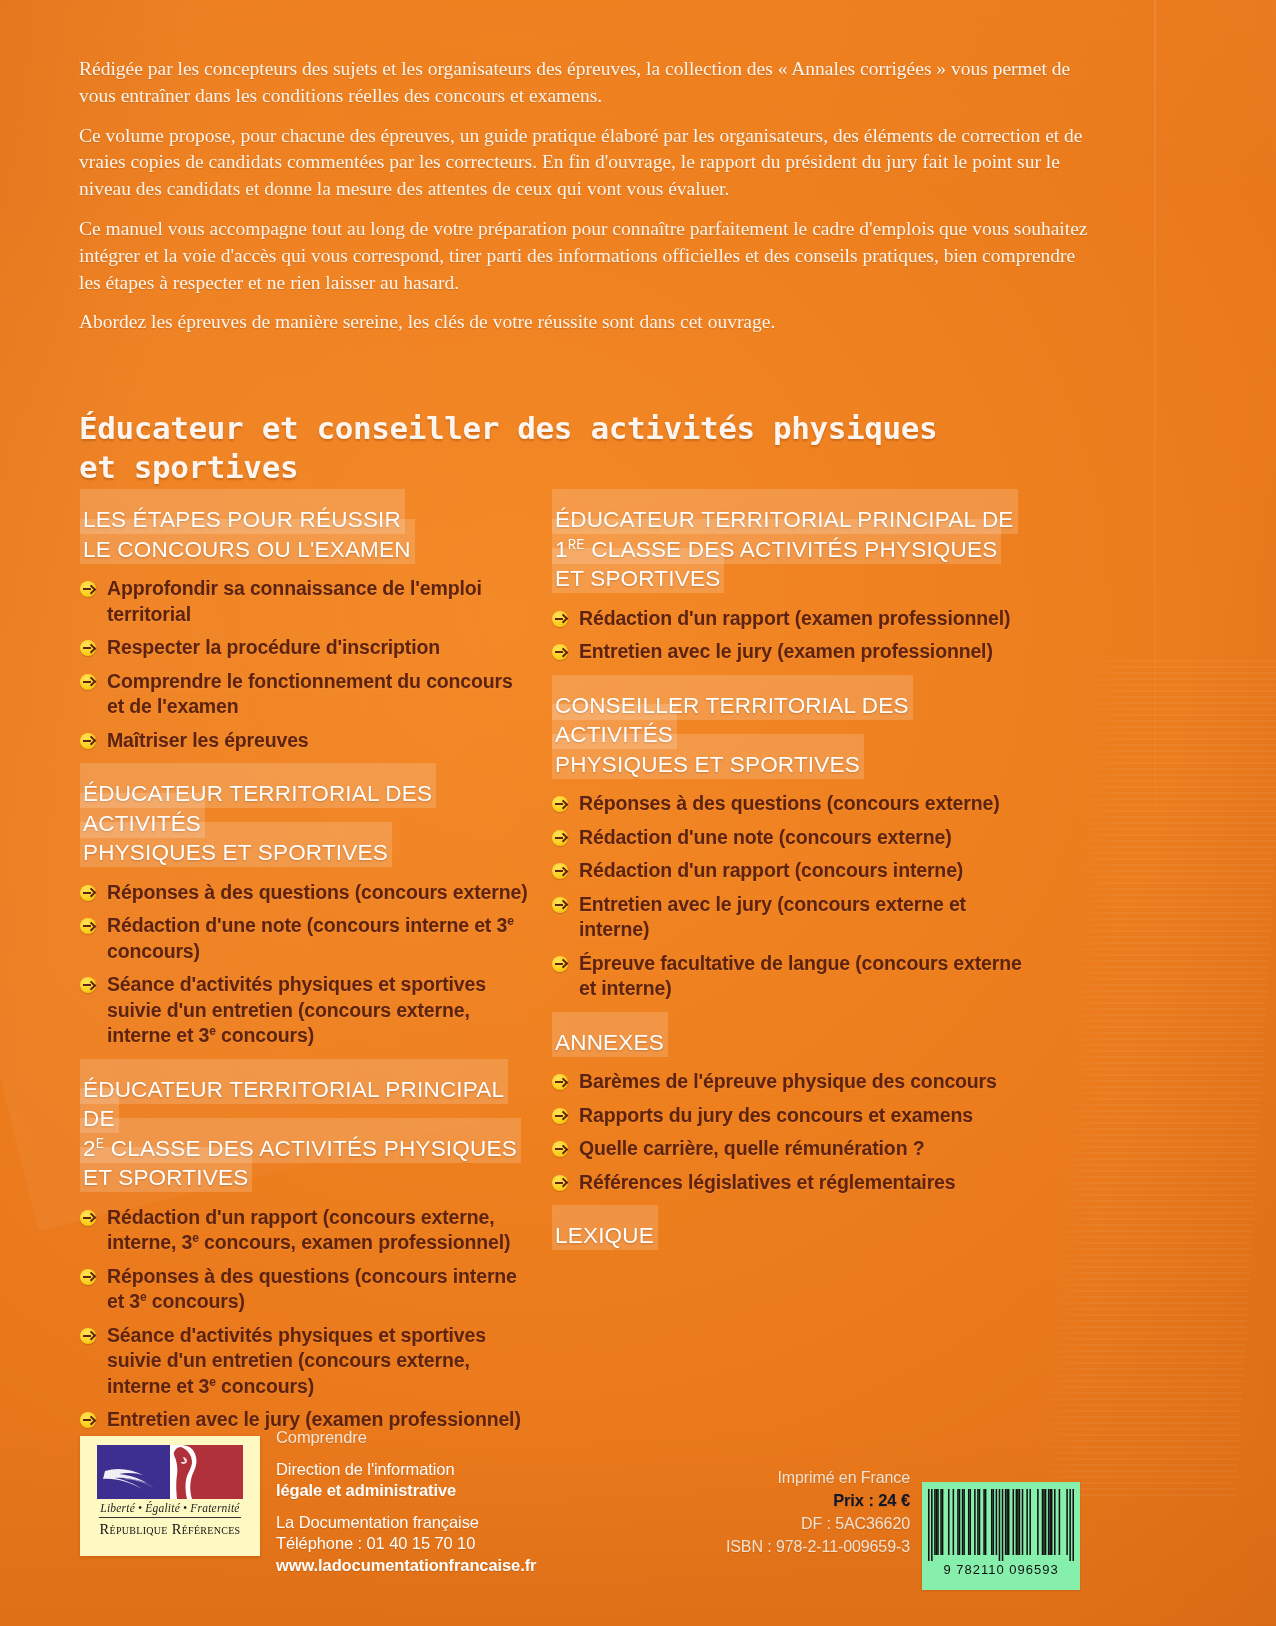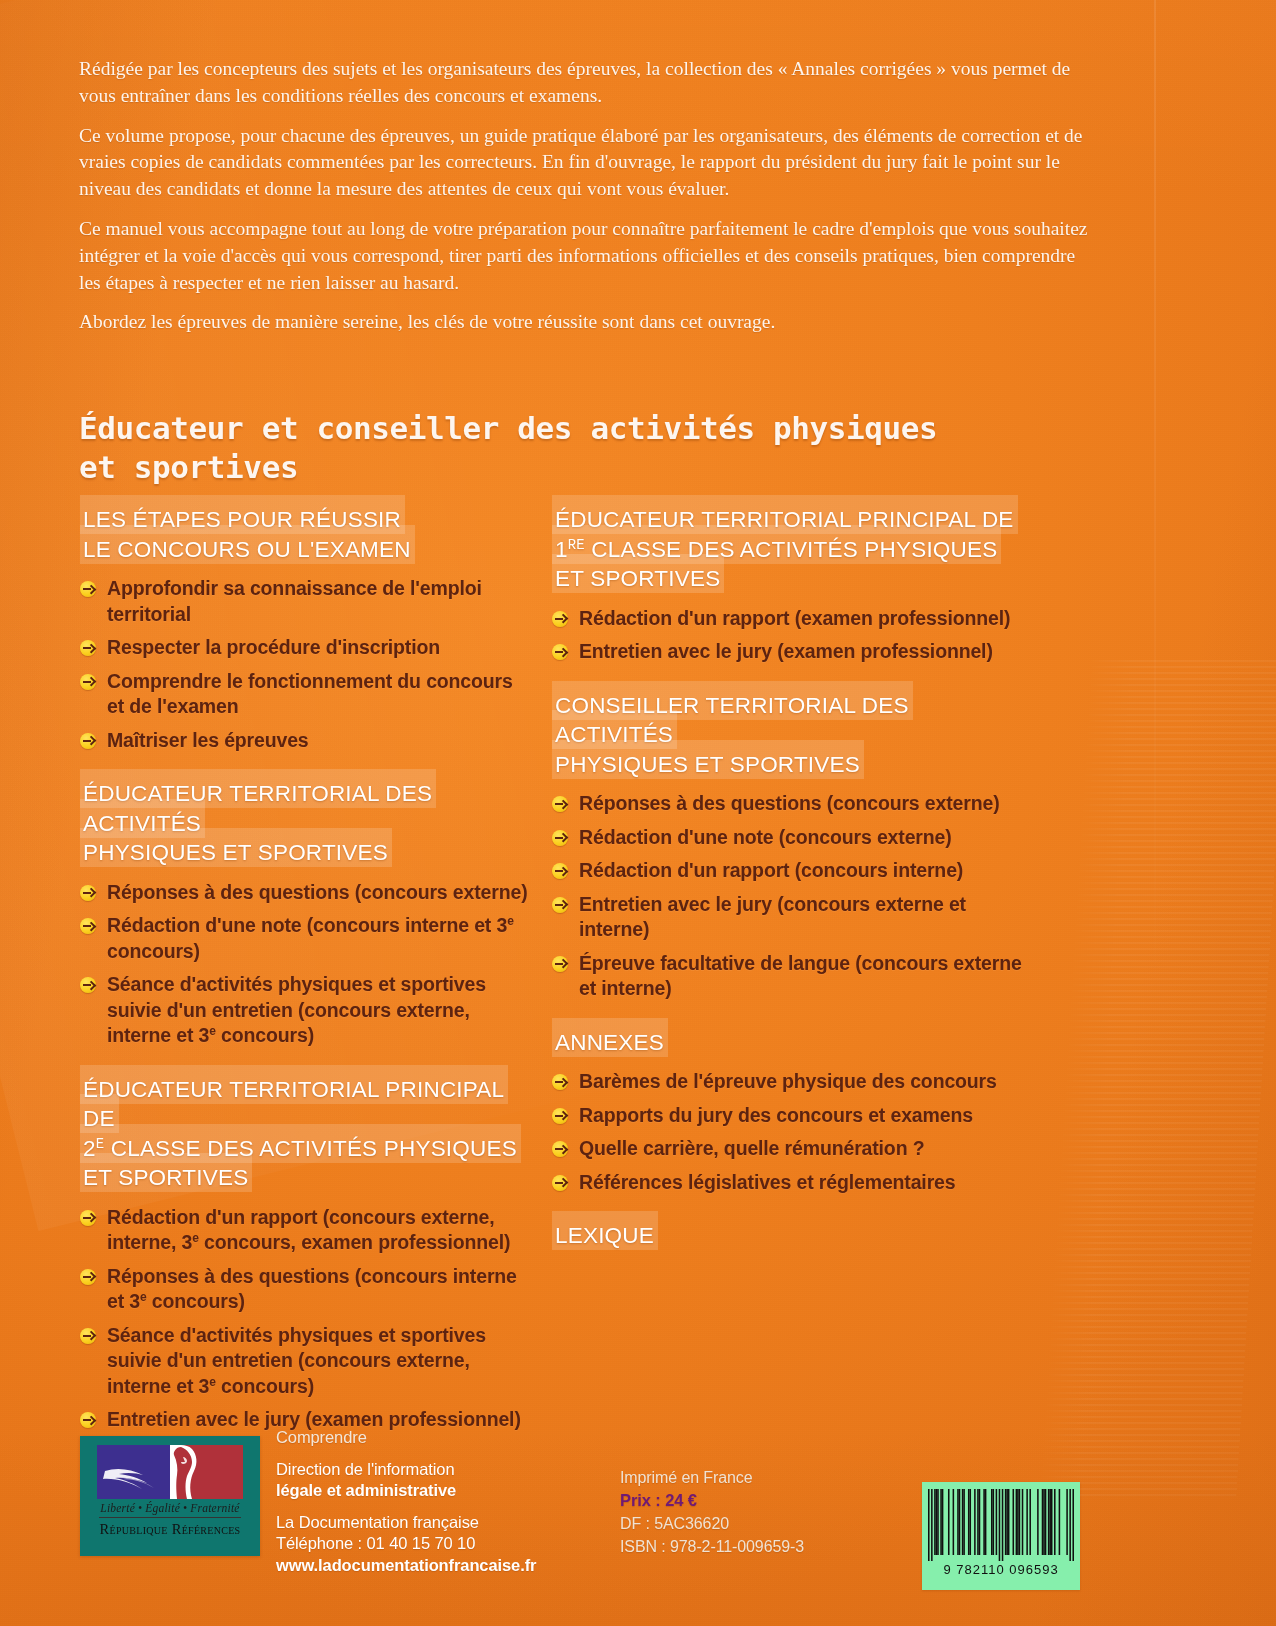--- a/index.html
+++ b/index.html
@@ -130,21 +130,21 @@
     letter-spacing: 0.2px;
     color: #ffffff;
     margin: 0 0 12px 0;
     text-transform: none;
     text-shadow: 0 1px 2px rgba(130,58,4,0.35);
   }
   .section-heading .hl {
     background: rgba(255,255,255,0.17);
     box-decoration-break: clone;
     -webkit-box-decoration-break: clone;
-    padding: 12px 4px 2px 3px;
+    padding: 18px 4px 2px 3px;
   }
   .section-heading sup {
     font-size: 0.62em;
     vertical-align: super;
     line-height: 0;
     font-family: Liberation Mono, monospace;
   }
 
   ul.bullets {
     list-style: none;
@@ -200,21 +200,21 @@
   #footer { position: absolute; left: 0; top: 0; width: 100%; height: 100%; z-index: 3; pointer-events: none; }
   #footer > * { pointer-events: auto; }
 
   
   #logo-block {
     position: absolute;
     left: 80px;
     top: 1436px;
     width: 180px;
     height: 120px;
-    background: #0f766e;
+    background: #fef9c3;
     box-shadow: 0 1px 3px rgba(110,45,0,0.25);
     display: flex;
     flex-direction: column;
     align-items: center;
     justify-content: flex-start;
     padding-top: 9px;
     box-sizing: border-box;
   }
   #logo-flag {
     position: relative;
@@ -264,32 +264,33 @@
   .diff-line.sub { color: #f3e6d8; }
   .diff-line.b { font-weight: bold; }
   .diff-gap { height: 10px; }
 
   
   #printblock {
     position: absolute;
     left: 620px;
     top: 1466px;
     width: 290px;
+    text-align: right;
   }
   .print-line {
     font-family: "Liberation Sans", sans-serif;
     font-size: 16px;
     line-height: 23px;
     color: #f0e2d2;
     letter-spacing: -0.1px;
     text-shadow: 0 1px 1px rgba(125,52,2,0.25);
   }
   .print-line.price {
     font-weight: bold;
-    color: #701a75;
+    color: #0f172a;
     font-size: 16.5px;
   }
 
   
   #barcode-block {
     position: absolute;
     left: 922px;
     top: 1482px;
     width: 158px;
     height: 108px;

